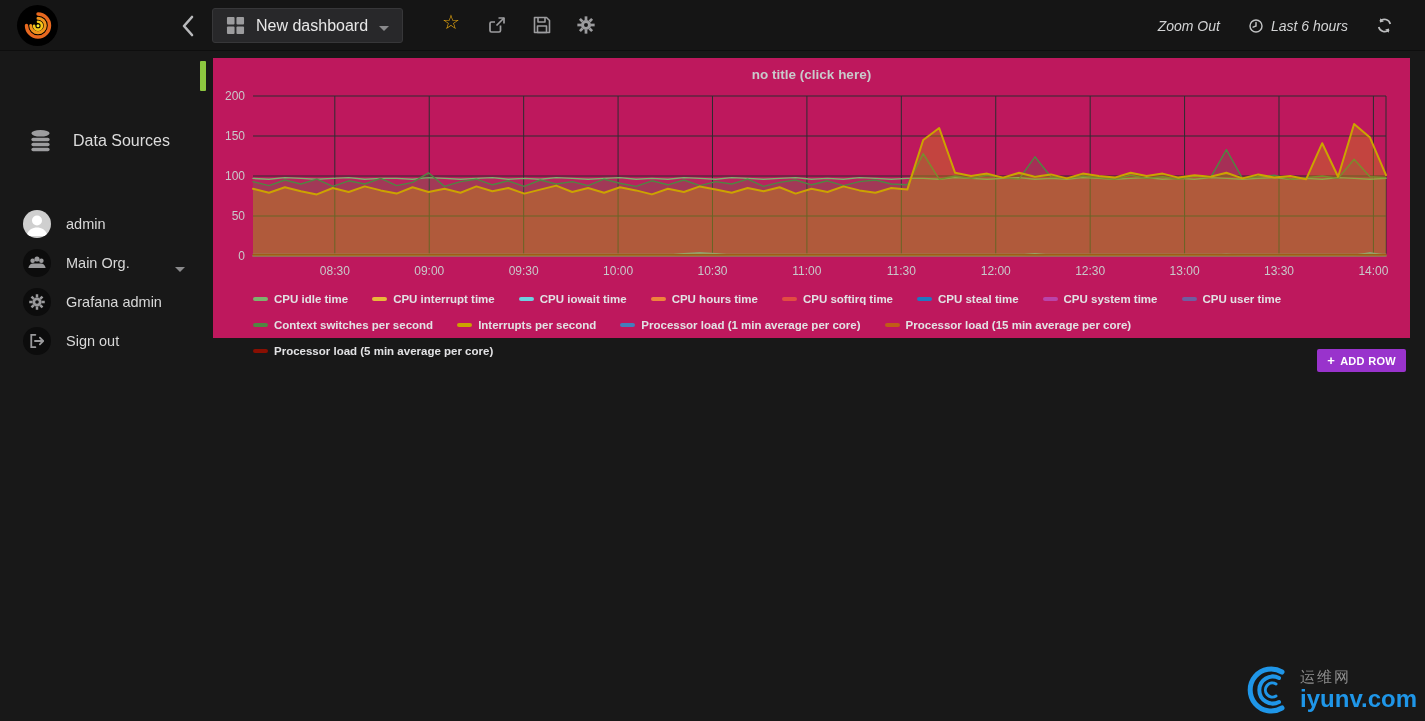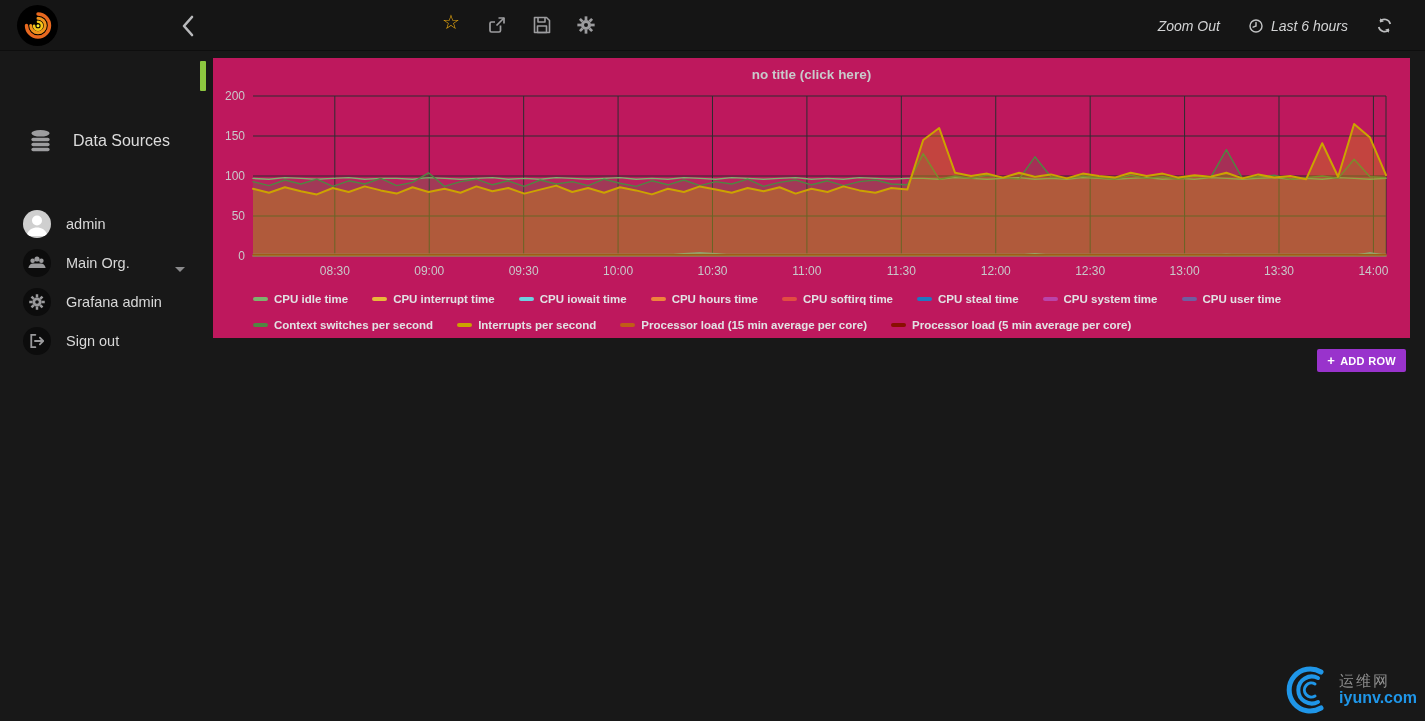--- a/index.html
+++ b/index.html
@@ -59,40 +59,52 @@
   #add-row-btn { position:absolute; top:349px; right:19px; height:23px;
     background:#9933cc; border:none; border-radius:2px; color:#fff;
     font-size:11px; font-weight:bold; font-family:"Liberation Sans", sans-serif;
     padding:0 10px; display:flex; align-items:center; gap:5px; cursor:pointer; letter-spacing:.3px; }
   #add-row-btn .plus { font-size:13px; font-weight:bold; }
 
   
   #watermark { position:absolute; right:8px; bottom:4px; display:flex; align-items:center; gap:4px; }
   #wm-texts { display:flex; flex-direction:column; line-height:1.15; }
   #wm-cn { color:#8e8e8e; font-size:15px; letter-spacing:2px; }
-  #wm-domain { color:#1f96e8; font-size:16px; font-weight:bold;text-align:right; }
+  #wm-domain { color:#1f96e8; font-size:24px; font-weight:bold;text-align:right; }
 </style>
 </head>
 <body>
 
 <div id="navbar">
   <div id="logo-wrap">
     <svg width="38" height="38" viewBox="0 0 38 38">
       <circle cx="19" cy="19" r="19" fill="#000"></circle>
       <path d="M19 7 a11.5 11.5 0 1 1 -11.5 11.5" stroke="#e8681f" stroke-width="3.4" fill="none" stroke-linecap="round"></path>
       <path d="M19 11.2 a7.3 7.3 0 1 1 -7.3 7.3" stroke="#f0941c" stroke-width="3" fill="none" stroke-linecap="round"></path>
       <path d="M19 14.8 a3.9 3.9 0 1 1 -3.9 3.9" stroke="#f5c71a" stroke-width="2.6" fill="none" stroke-linecap="round"></path>
       <circle cx="19" cy="18.7" r="1.5" fill="#f8ee2e"></circle>
     </svg>
   </div>
 
   <svg id="back-chevron" viewBox="0 0 16 24">
     <path d="M12 3 L4 12 L12 21" stroke="#b9babc" stroke-width="2.6" fill="none" stroke-linecap="round" stroke-linejoin="round"></path>
   </svg>
 
+  <div id="dashnav-btn">
+    <svg width="19" height="19" viewBox="0 0 20 20">
+      <g fill="#9c9c9e">
+        <rect x="1" y="1" width="8" height="8" rx="1"></rect>
+          <rect x="11" y="1" width="8" height="8" rx="1"></rect>
+        <rect x="1" y="11" width="8" height="8" rx="1"></rect>
+          <rect x="11" y="11" width="8" height="8" rx="1"></rect>
+      </g>
+    </svg>
+    <span class="title">New dashboard</span>
+    <span class="caret-down"></span>
+  </div>
 
   <span id="star-icon">☆</span>
 
   <svg class="nav-icon" style="left:487px" viewBox="0 0 20 20">
     <g stroke="#9c9c9e" stroke-width="1.7" fill="none" stroke-linejoin="round">
       <path d="M13.5 10.5v5a1.5 1.5 0 0 1-1.5 1.5H4.5A1.5 1.5 0 0 1 3 15.5V8.5A1.5 1.5 0 0 1 4.5 7H8"></path>
       <path d="M11.5 3H17v5.5"></path>
       <path d="M17 3 L9.5 10.5"></path>
     </g>
   </svg>
@@ -305,20 +317,24 @@
       </span>
       <span class="legend-item">
         <span class="legend-swatch" style="background: rgb(80, 134, 66);"></span>
         <span>Context switches per second</span>
       </span>
       <span class="legend-item">
         <span class="legend-swatch" style="background: rgb(204, 163, 0);"></span>
         <span>Interrupts per second</span>
       </span>
       <span class="legend-item">
+        <span class="legend-swatch" style="background: rgb(68, 126, 188);"></span>
+        <span>Processor load (1 min average per core)</span>
+      </span>
+      <span class="legend-item">
         <span class="legend-swatch" style="background: rgb(193, 92, 23);"></span>
         <span>Processor load (15 min average per core)</span>
       </span>
       <span class="legend-item">
         <span class="legend-swatch" style="background: rgb(137, 15, 2);"></span>
         <span>Processor load (5 min average per core)</span>
       </span>
     </div>
 </div>
 

